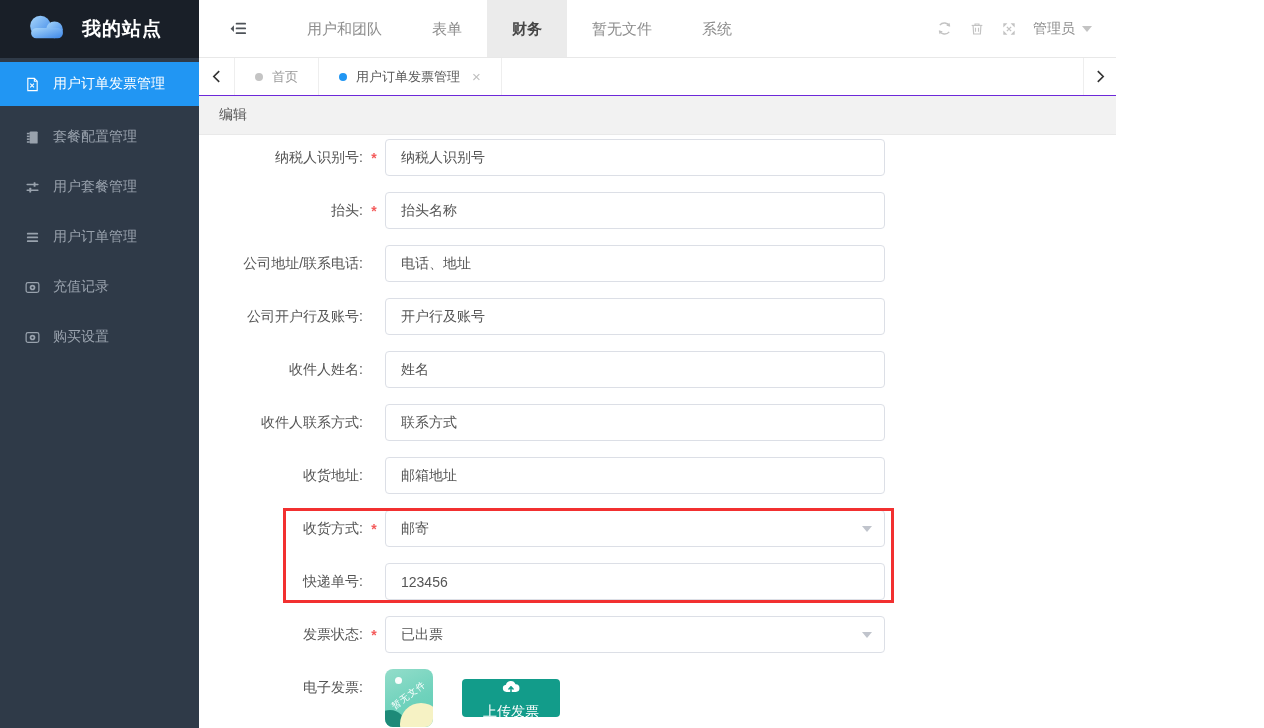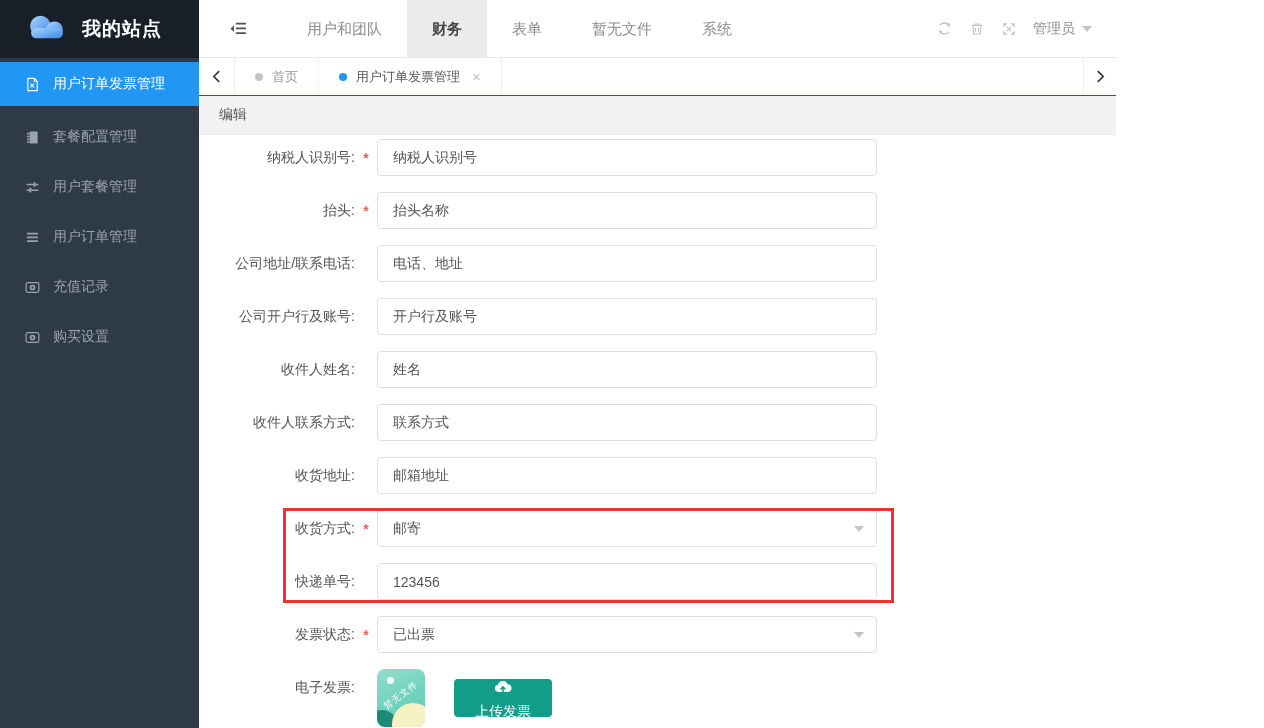--- a/index.html
+++ b/index.html
@@ -35,21 +35,21 @@
   .tab { display:flex; align-items:center; gap:9px; padding:0 20px; border-right:1px solid #eee; font-size:13px; color:#999; cursor:pointer; white-space:nowrap; }
   .tab-dot { width:8px; height:8px; border-radius:50%; background:#c4c4c4; }
   .tab.active { color:#595959; }
   .tab.active .tab-dot { background:#2196f3; }
   .tab-close { color:#bfbfbf; font-size:15px; margin-left:3px; line-height:1; cursor:pointer; }
 
   .breadcrumb { height:39px; background:#f2f2f2; border-bottom:1px solid #e9e9e9; display:flex; align-items:center; padding-left:20px; font-size:14px; color:#555; }
 
   
   .form-area { position:relative; flex:1; padding-top:4px; background:#fff; overflow:hidden; }
-  .form-row { display:flex; align-items:center; height:37px; margin-bottom:16px; }
+  .form-row { display:flex; align-items:center; height:37px; margin-bottom:16px;margin-left:8px; }
   .form-label { width:156px; text-align:right; font-size:14px; color:#555; white-space:nowrap; }
   .form-star { width:22px; text-align:center; color:#f45b5b; font-size:14px; font-weight:bold; }
   .form-control { width:500px; height:37px; border:1px solid #dcdfe6; border-radius:4px; padding:0 15px; font-size:14px; color:#555; background:#fff; font-family:inherit; }
   input.form-control { outline:none; }
   .select-control { position:relative; display:flex; align-items:center; cursor:pointer; }
   .select-caret { position:absolute; right:12px; width:0; height:0; border-left:5px solid transparent; border-right:5px solid transparent; border-top:6px solid #c0c4cc; }
 
   .upload-row { height:auto; align-items:flex-start; margin-bottom:0; }
   .thumb { width:48px; height:58px; border-radius:8px; position:relative; overflow:hidden; cursor:pointer;
            background:linear-gradient(155deg,#93ddca 0%,#6fd2bc 55%,#60ccb4 100%); flex:0 0 auto; }
@@ -91,22 +91,22 @@
       <span class="collapse-btn">
         <svg viewBox="0 0 20 18" width="19" height="17" fill="currentColor">
           <rect x="7" y="3" width="11" height="1.8" rx=".9"></rect>
           <rect x="7" y="8" width="11" height="1.8" rx=".9"></rect>
           <rect x="7" y="13" width="11" height="1.8" rx=".9"></rect>
           <path d="M5.2 5.6v7.2L1.6 9.2z"></path>
         </svg>
       </span>
 
       <div class="nav-item">用户和团队</div>
+      <div class="nav-item">表单</div>
       <div class="nav-item active">财务</div>
-      <div class="nav-item">表单</div>
       <div class="nav-item">暂无文件</div>
       <div class="nav-item">系统</div>
 
       <div class="header-actions">
         <span class="action-icon">
           <svg viewBox="0 0 18 18" width="17" height="17">
             <path d="M4 5.4A6.2 6.2 0 0 1 14.4 6.6" fill="none" stroke="currentColor" stroke-width="1.5"></path>
             <path d="M14.2 2.8l.9 4.2-4.2-.9z" fill="currentColor"></path>
             <path d="M14 12.6A6.2 6.2 0 0 1 3.6 11.4" fill="none" stroke="currentColor" stroke-width="1.5"></path>
             <path d="M3.8 15.2l-.9-4.2 4.2.9z" fill="currentColor"></path>

